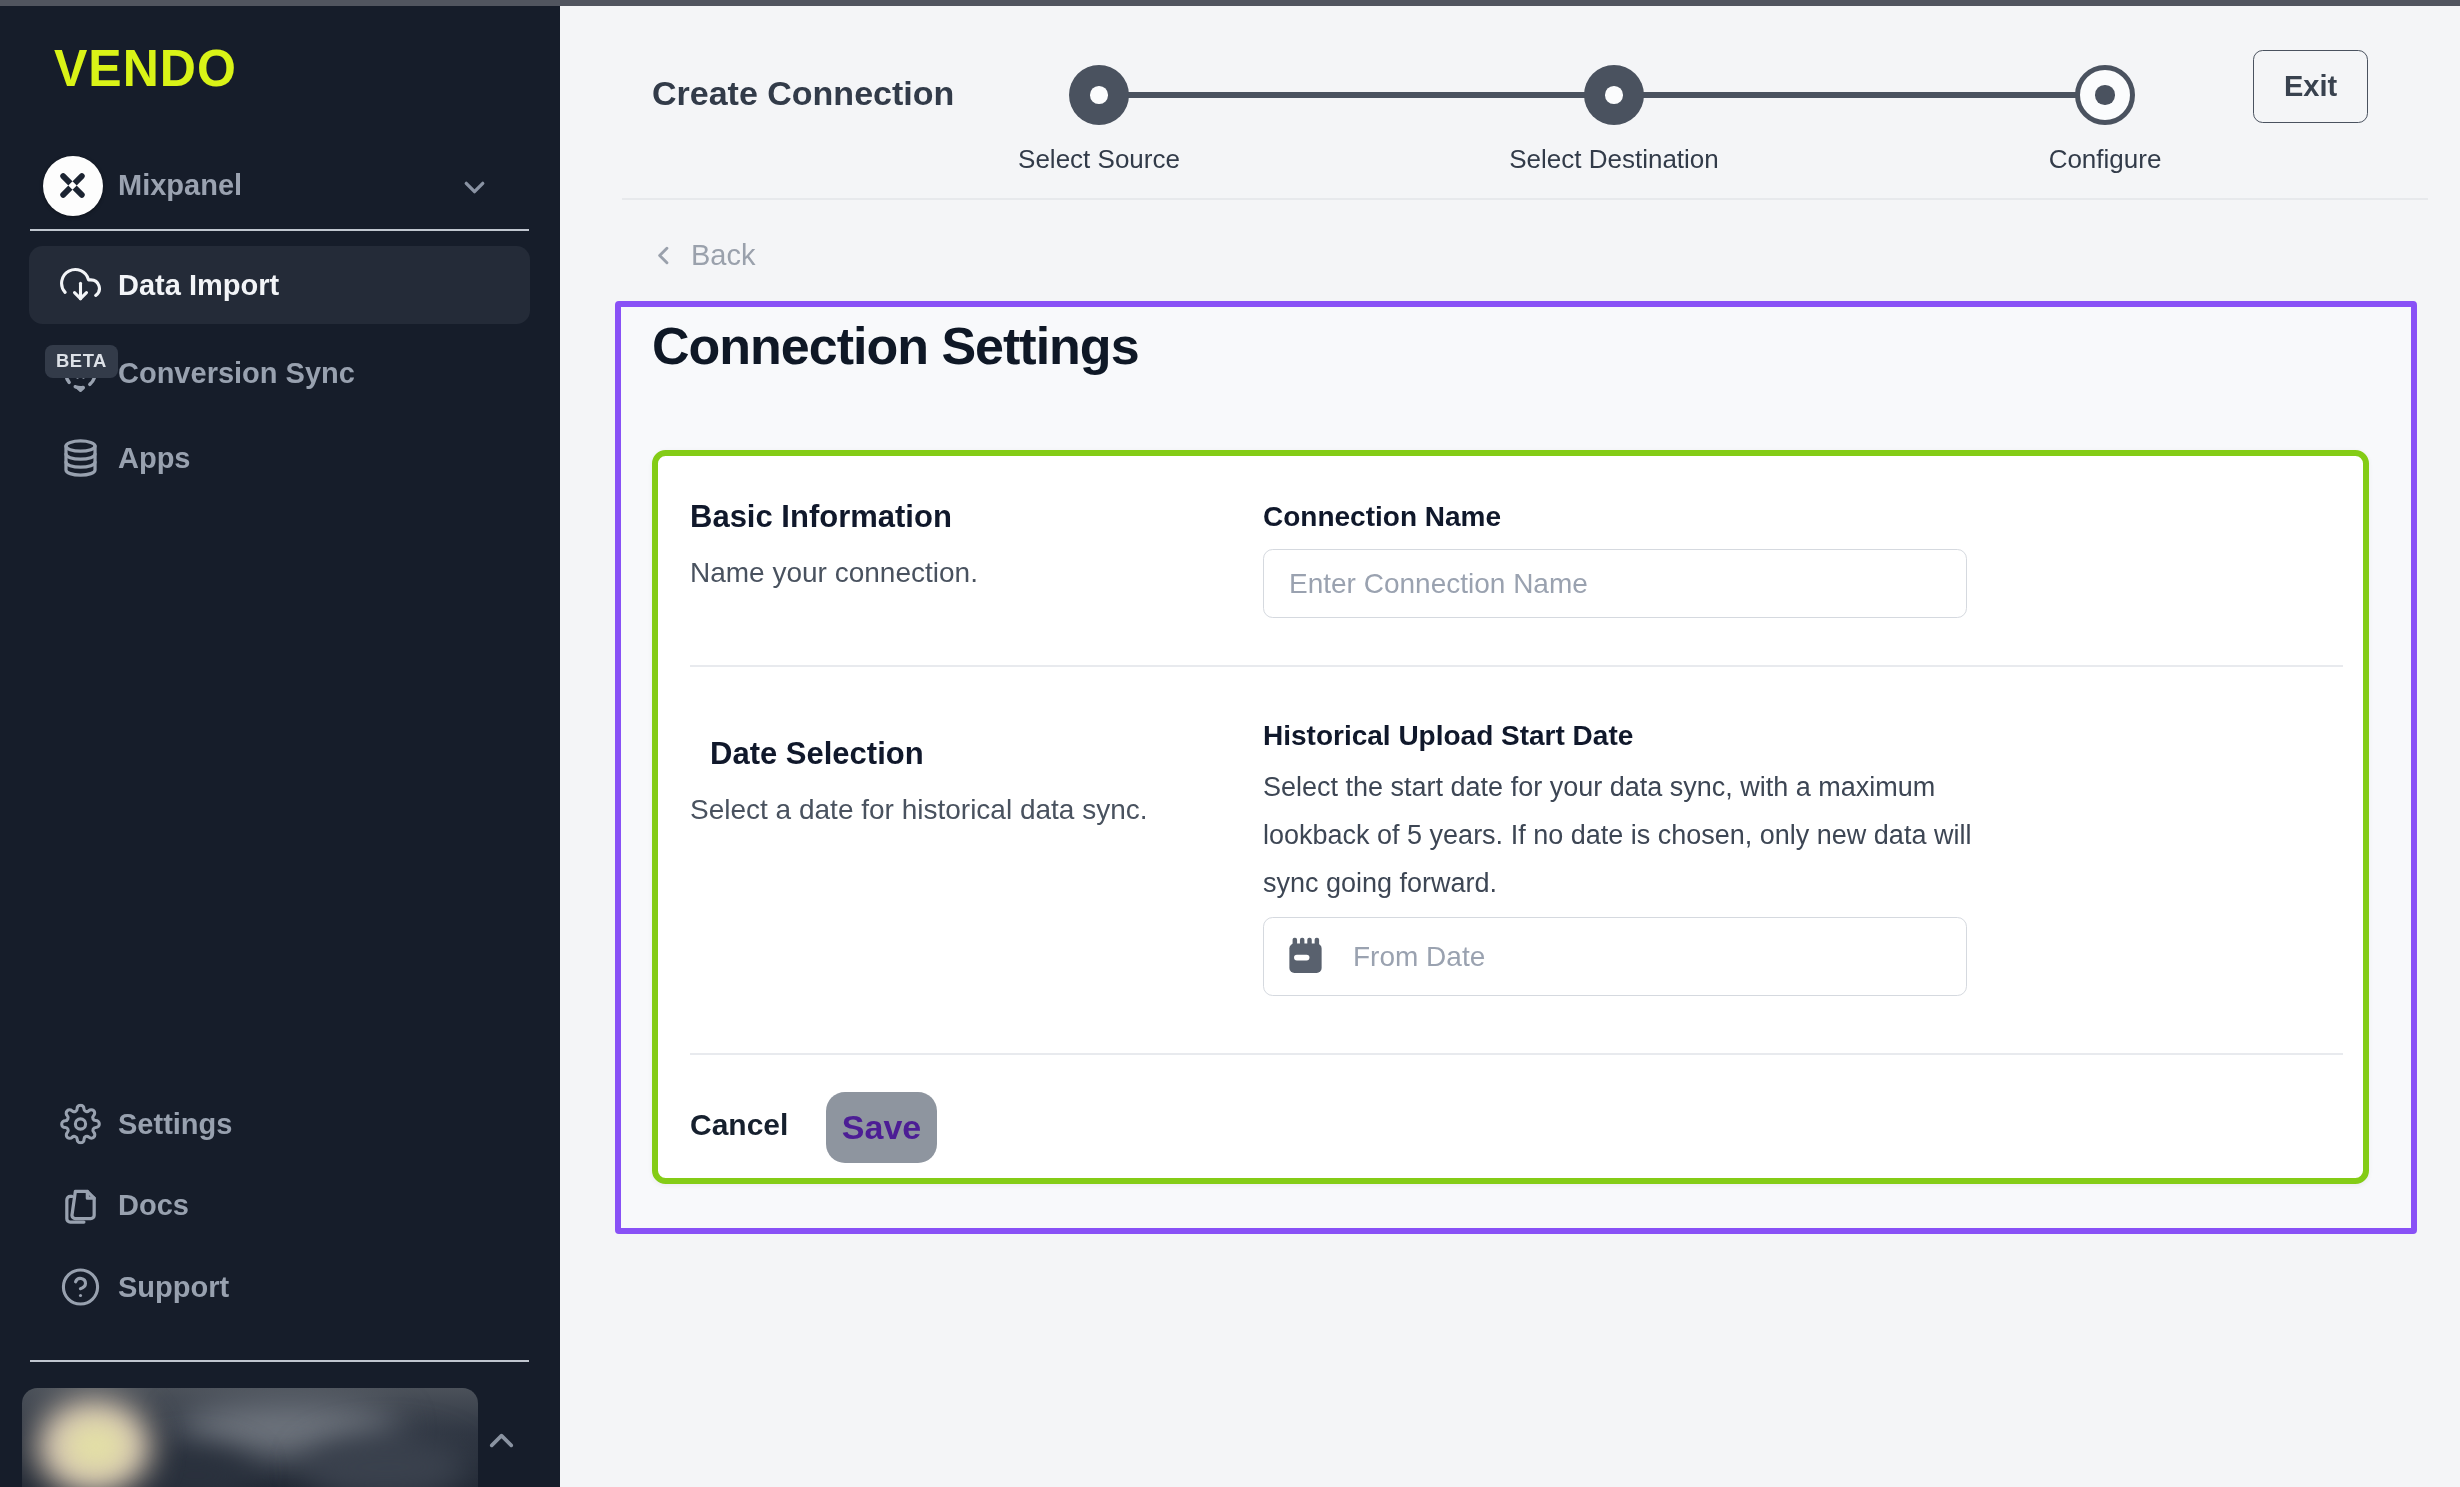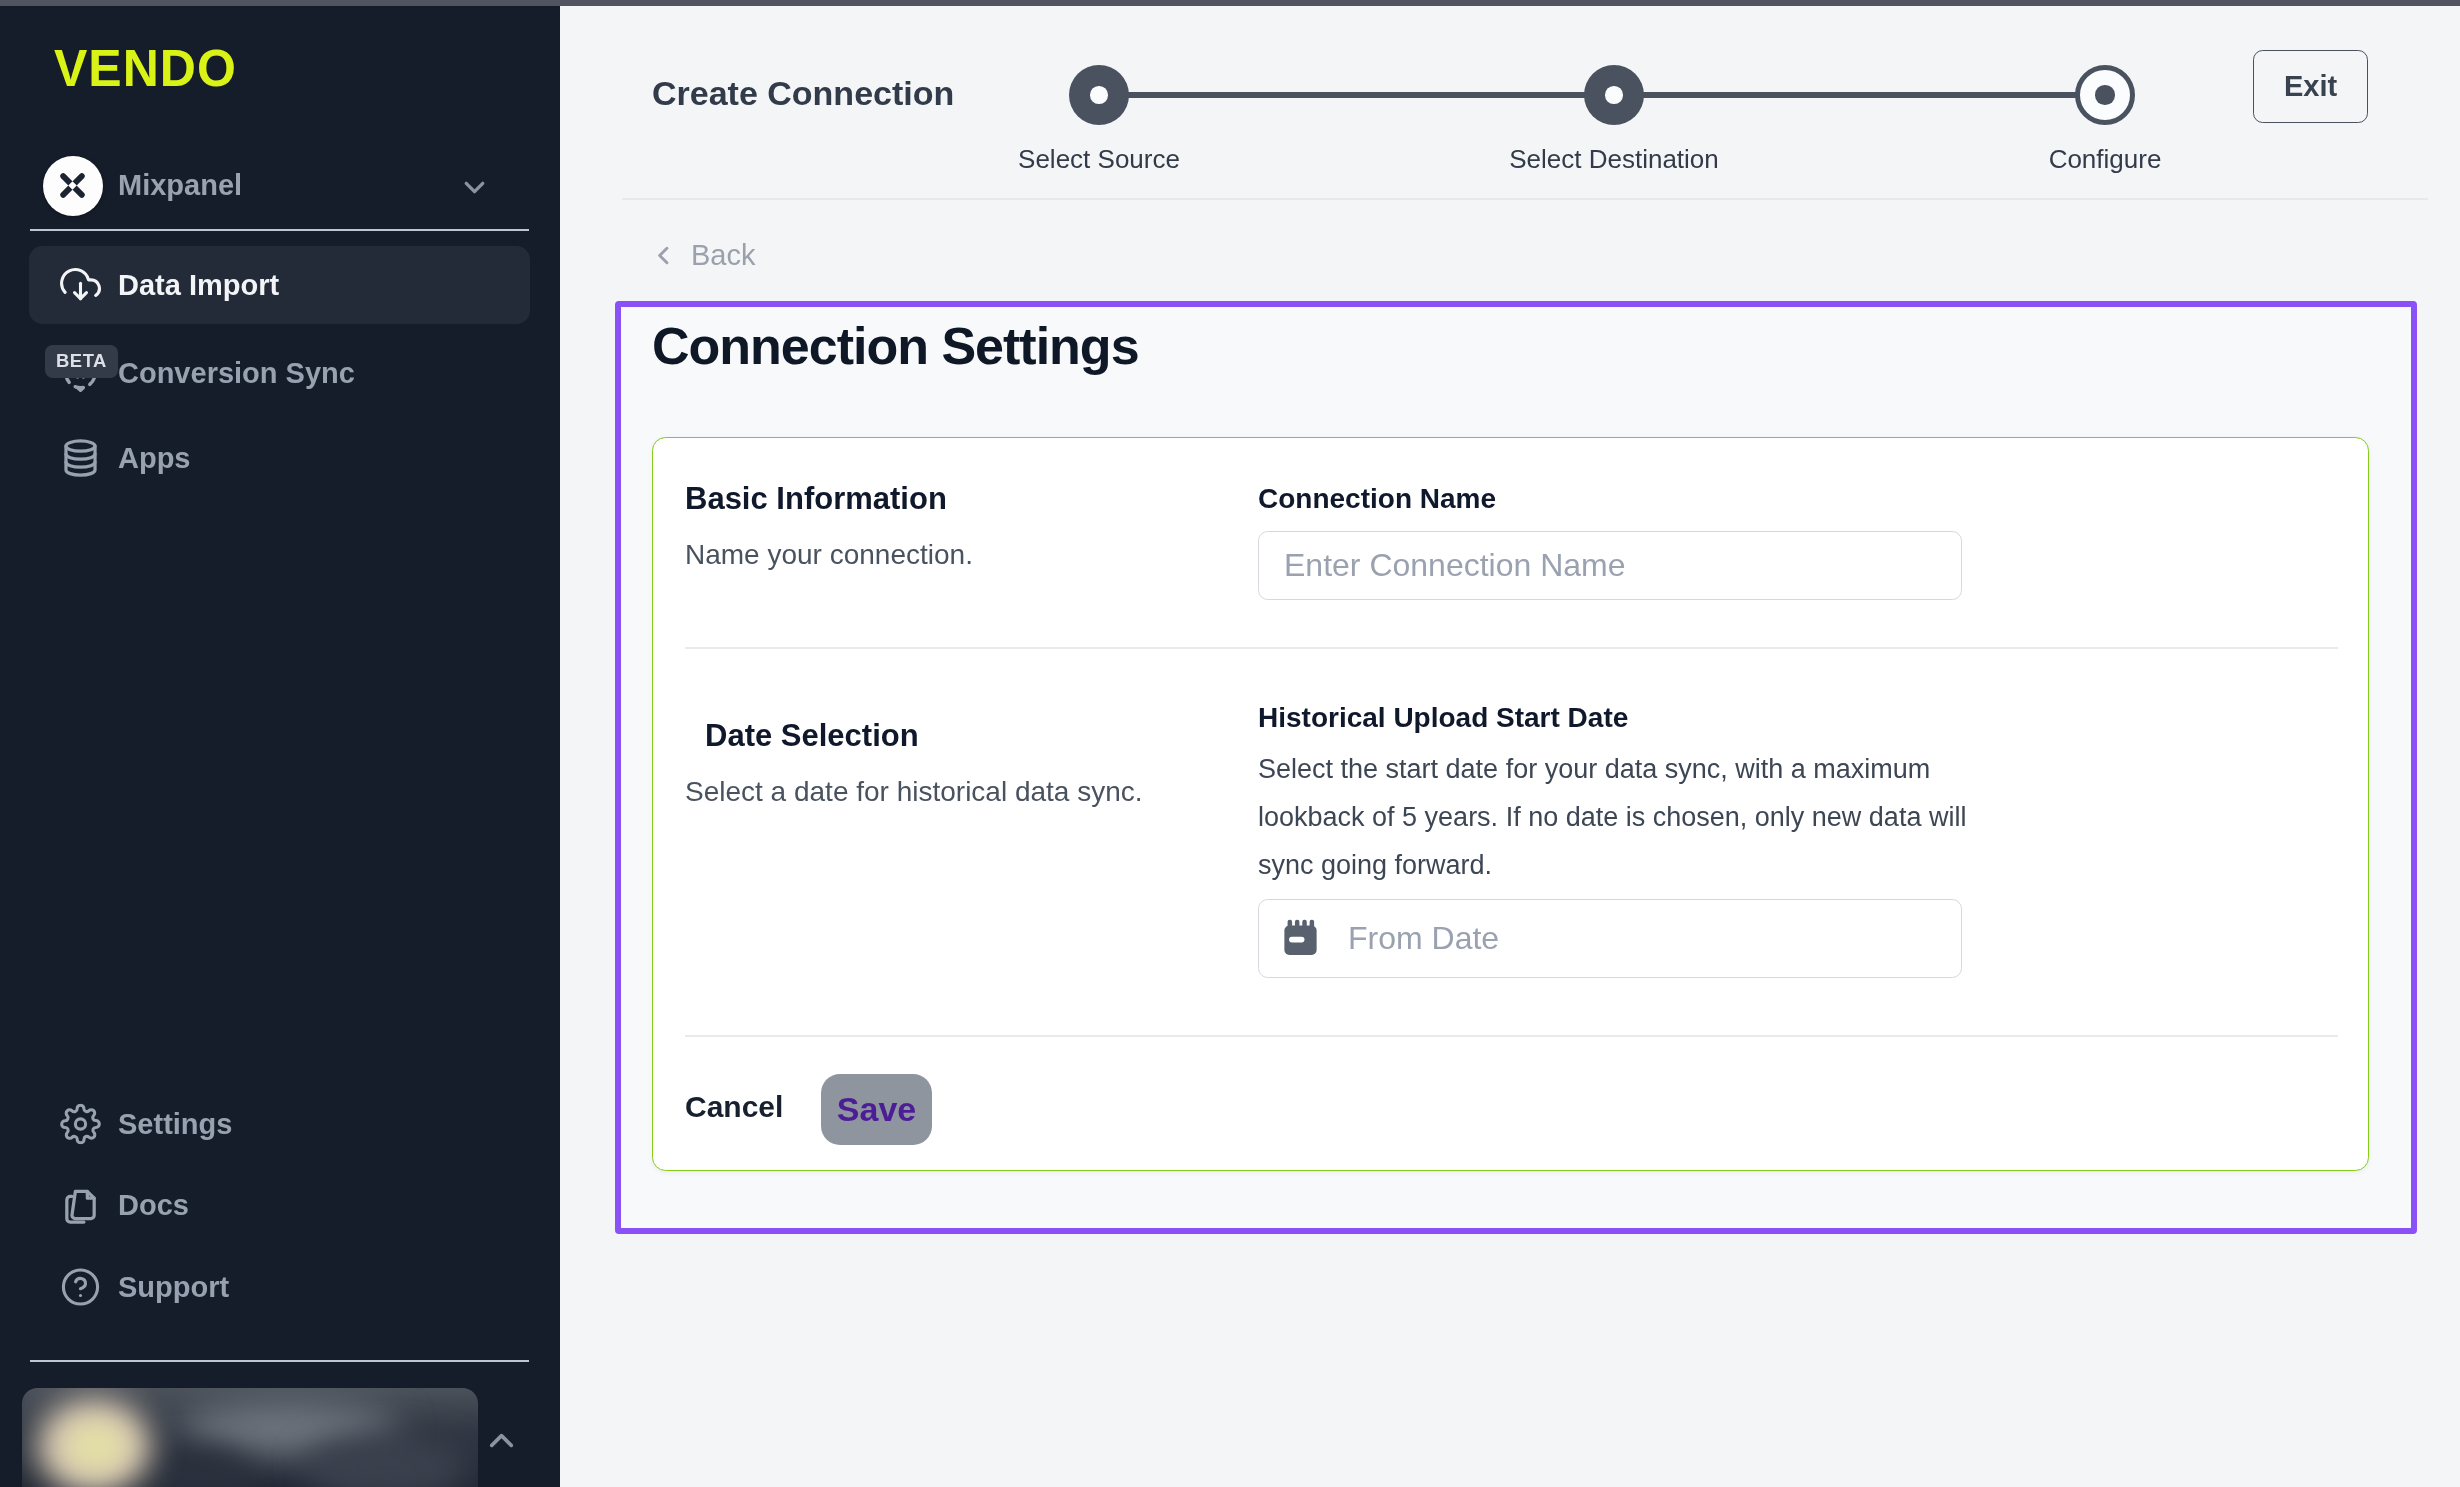--- a/index.html
+++ b/index.html
@@ -62,29 +62,29 @@
 
   
   .back-link { position:absolute; left:650px; top:239px; display:flex; align-items:center; gap:12px; cursor:pointer; color:#9aa1ac; }
   .back-link .btxt { font-size:29px; font-weight:500; }
 
   
   .panel { position:absolute; left:615px; top:301px; width:1802px; height:933px; border:6.8px solid #8951f6; border-radius:3.9px; background:#f8f9fb; }
   .page-title { position:absolute; left:652px; top:316px; font-size:52px; font-weight:800; letter-spacing:-1px; color:#0f1826; }
 
   
-  .card { position:absolute; left:652px; top:437px; width:1717px; height:734px; background:#ffffff; border:1px solid #84cc16; border-radius:13.6px; box-shadow:0 1.9px 4.9px rgba(15,23,42,.05); }
+  .card { position:absolute; left:652px; top:450px; width:1717px; height:734px; background:#ffffff; border:6px solid #84cc16; border-radius:13.6px; box-shadow:0 1.9px 4.9px rgba(15,23,42,.05); }
   .sec-title { position:absolute; left:32px; font-size:31px; font-weight:700; color:#10182b; }
   .sec-sub { position:absolute; left:32px; font-size:28px; color:#49525f; }
   .st1 { top:43px; } .ss1 { top:101px; }
   .st2 { top:280px;margin-left:20px; } .ss2 { top:338px; }
   .fld-label { position:absolute; left:605px; font-size:28px; font-weight:700; color:#10182b; }
   .fl1 { top:45px; } .fl2 { top:264px; }
   .fld-desc { position:absolute; left:605px; top:307px; width:737px; font-size:27px; line-height:48px; color:#3d4654; }
-  .txt-input { position:absolute; left:605px; width:704px; border:1.9px solid #d5d9df; border-radius:9.7px; background:#fff; font-family:inherit; font-size:32px; color:#1a2230; padding-left:25px; outline:none; }
+  .txt-input { position:absolute; left:605px; width:704px; border:1.9px solid #d5d9df; border-radius:9.7px; background:#fff; font-family:inherit; font-size:28px; color:#1a2230; padding-left:25px; outline:none; }
   .txt-input::placeholder { color:#9aa2b0; }
   .in1 { top:93px; height:69px; }
   .in2 { top:461px; height:79px; padding-left:89px; }
   .cal-icon { position:absolute; left:626px; top:479px; width:43px; height:43px; pointer-events:none; }
   .card-divider { position:absolute; left:32px; width:1653px; height:1.9px; background:#e8eaee; }
   .cd1 { top:209px; } .cd2 { top:597px; }
   .cancel-btn { position:absolute; left:32px; top:652px; background:none; border:none; font-family:inherit; font-size:30px; font-weight:700; color:#16202e; cursor:pointer; }
   .save-btn { position:absolute; left:168px; top:636px; width:111px; height:71px; background:#8e959f; border:none; border-radius:19px; font-family:inherit; font-size:34px; font-weight:700; color:#4c1d95; cursor:pointer; }
 </style>
 </head>

